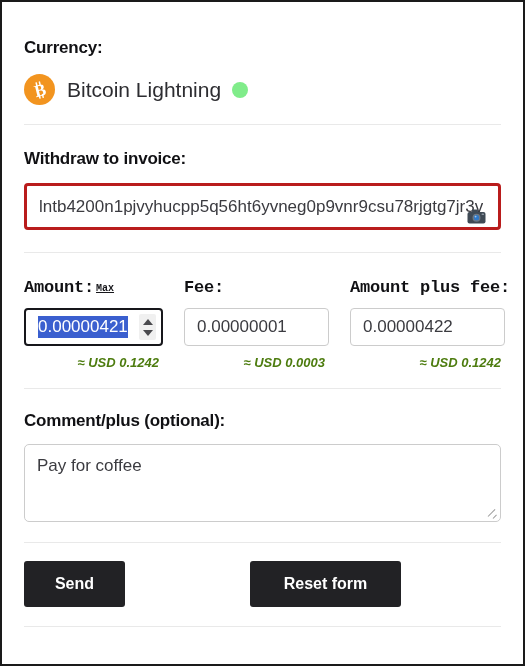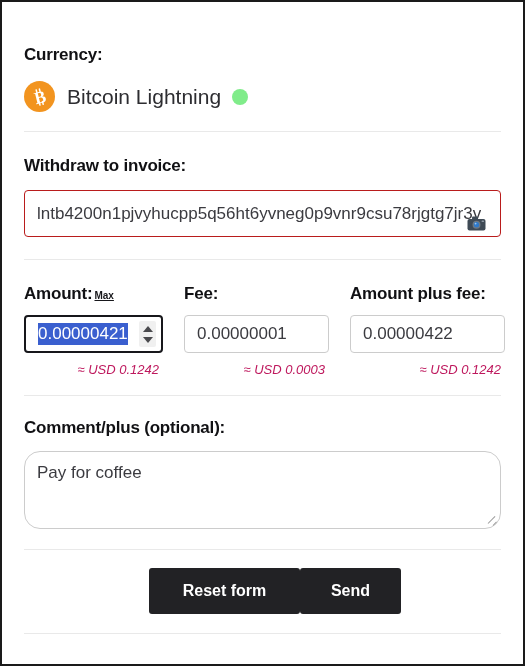--- a/index.html
+++ b/index.html
@@ -11,21 +11,21 @@
     font-family: "Liberation Sans", sans-serif;
     color: #16161a;
     overflow: hidden;
   }
   .page {
     position: relative;
     width: 525px;
     height: 666px;
     background: #ffffff;
     border: 2px solid #1a1a1a;
-    padding: 17px 22px;
+    padding: 10px 22px;
   }
   .divider {
     height: 1px;
     background: #e9e9e9;
     margin: 0;
   }
   .section { padding: 0; }
   .label {
     font-size: 17px;
     font-weight: bold;
@@ -64,21 +64,21 @@
     background: #80ec8a;
     margin-left: 11px;
     flex: none;
   }
   
   .sec-invoice { padding-top: 24px; padding-bottom: 22px; }
   .field-wrap { position: relative; margin-top: 14px; }
   .text-input {
     width: 100%;
     height: 47px;
-    border: 1px solid #b91c1c;
+    border: 3px solid #b91c1c;
     border-radius: 4px;
     background: #fff;
     font-family: "Liberation Sans", sans-serif;
     font-size: 17px;
     color: #3b3b40;
     padding: 0 12px;
     outline: none;
     white-space: nowrap;
     overflow: hidden;
     display: flex;
@@ -105,20 +105,21 @@
     gap: 21px;
   }
   .amount-col { width: 139px; flex: none; }
   .amount-col.mid { width: 145px; }
   .amount-col.last { width: 155px; }
   .amount-head {
     display: flex;
     align-items: flex-end;
     height: 22px;
     white-space: nowrap;
+    font-family: Liberation Mono, monospace;
   }
   .max-link {
     font-size: 10px;
     font-weight: bold;
     color: #17171b;
     text-decoration: underline;
     margin-left: 2px;
     margin-bottom: 3px;
     cursor: pointer;
   }
@@ -166,35 +167,35 @@
   }
   .tri-down {
     width: 0; height: 0;
     border-left: 5px solid transparent;
     border-right: 5px solid transparent;
     border-top: 6px solid #4a4a4e;
   }
   .usd-note {
     margin-top: 9px;
     font-size: 13px;
-    font-weight: normal;
+    font-weight: bold;
     font-style: italic;
-    color: #be185d;
+    color: #4d7c0f;
     text-align: right;
     padding-right: 4px;
     white-space: nowrap;
   }
   
   .sec-comment { padding-top: 22px; padding-bottom: 20px; }
   .textarea-box {
     position: relative;
     margin-top: 13px;
     height: 78px;
     border: 1px solid #cccccc;
-    border-radius: 16px;
+    border-radius: 5px;
     background: #fff;
     padding: 11px 12px;
     font-size: 17px;
     color: #3b3b40;
   }
   .resize-grip {
     position: absolute;
     right: 2px;
     bottom: 2px;
     width: 11px;
@@ -323,19 +324,19 @@
     <div class="label">Comment/plus (optional):</div>
     <div class="textarea-box">
       <span>Pay for coffee</span>
       <span class="resize-grip"></span>
     </div>
   </div>
 
   <div class="divider"></div>
 
   <div class="section sec-buttons">
+    <button class="btn btn-send">Send</button>
     <button class="btn btn-reset">Reset form</button>
-    <button class="btn btn-send">Send</button>
   </div>
 
   <div class="divider"></div>
 
 </div>
 
 </body></html>

